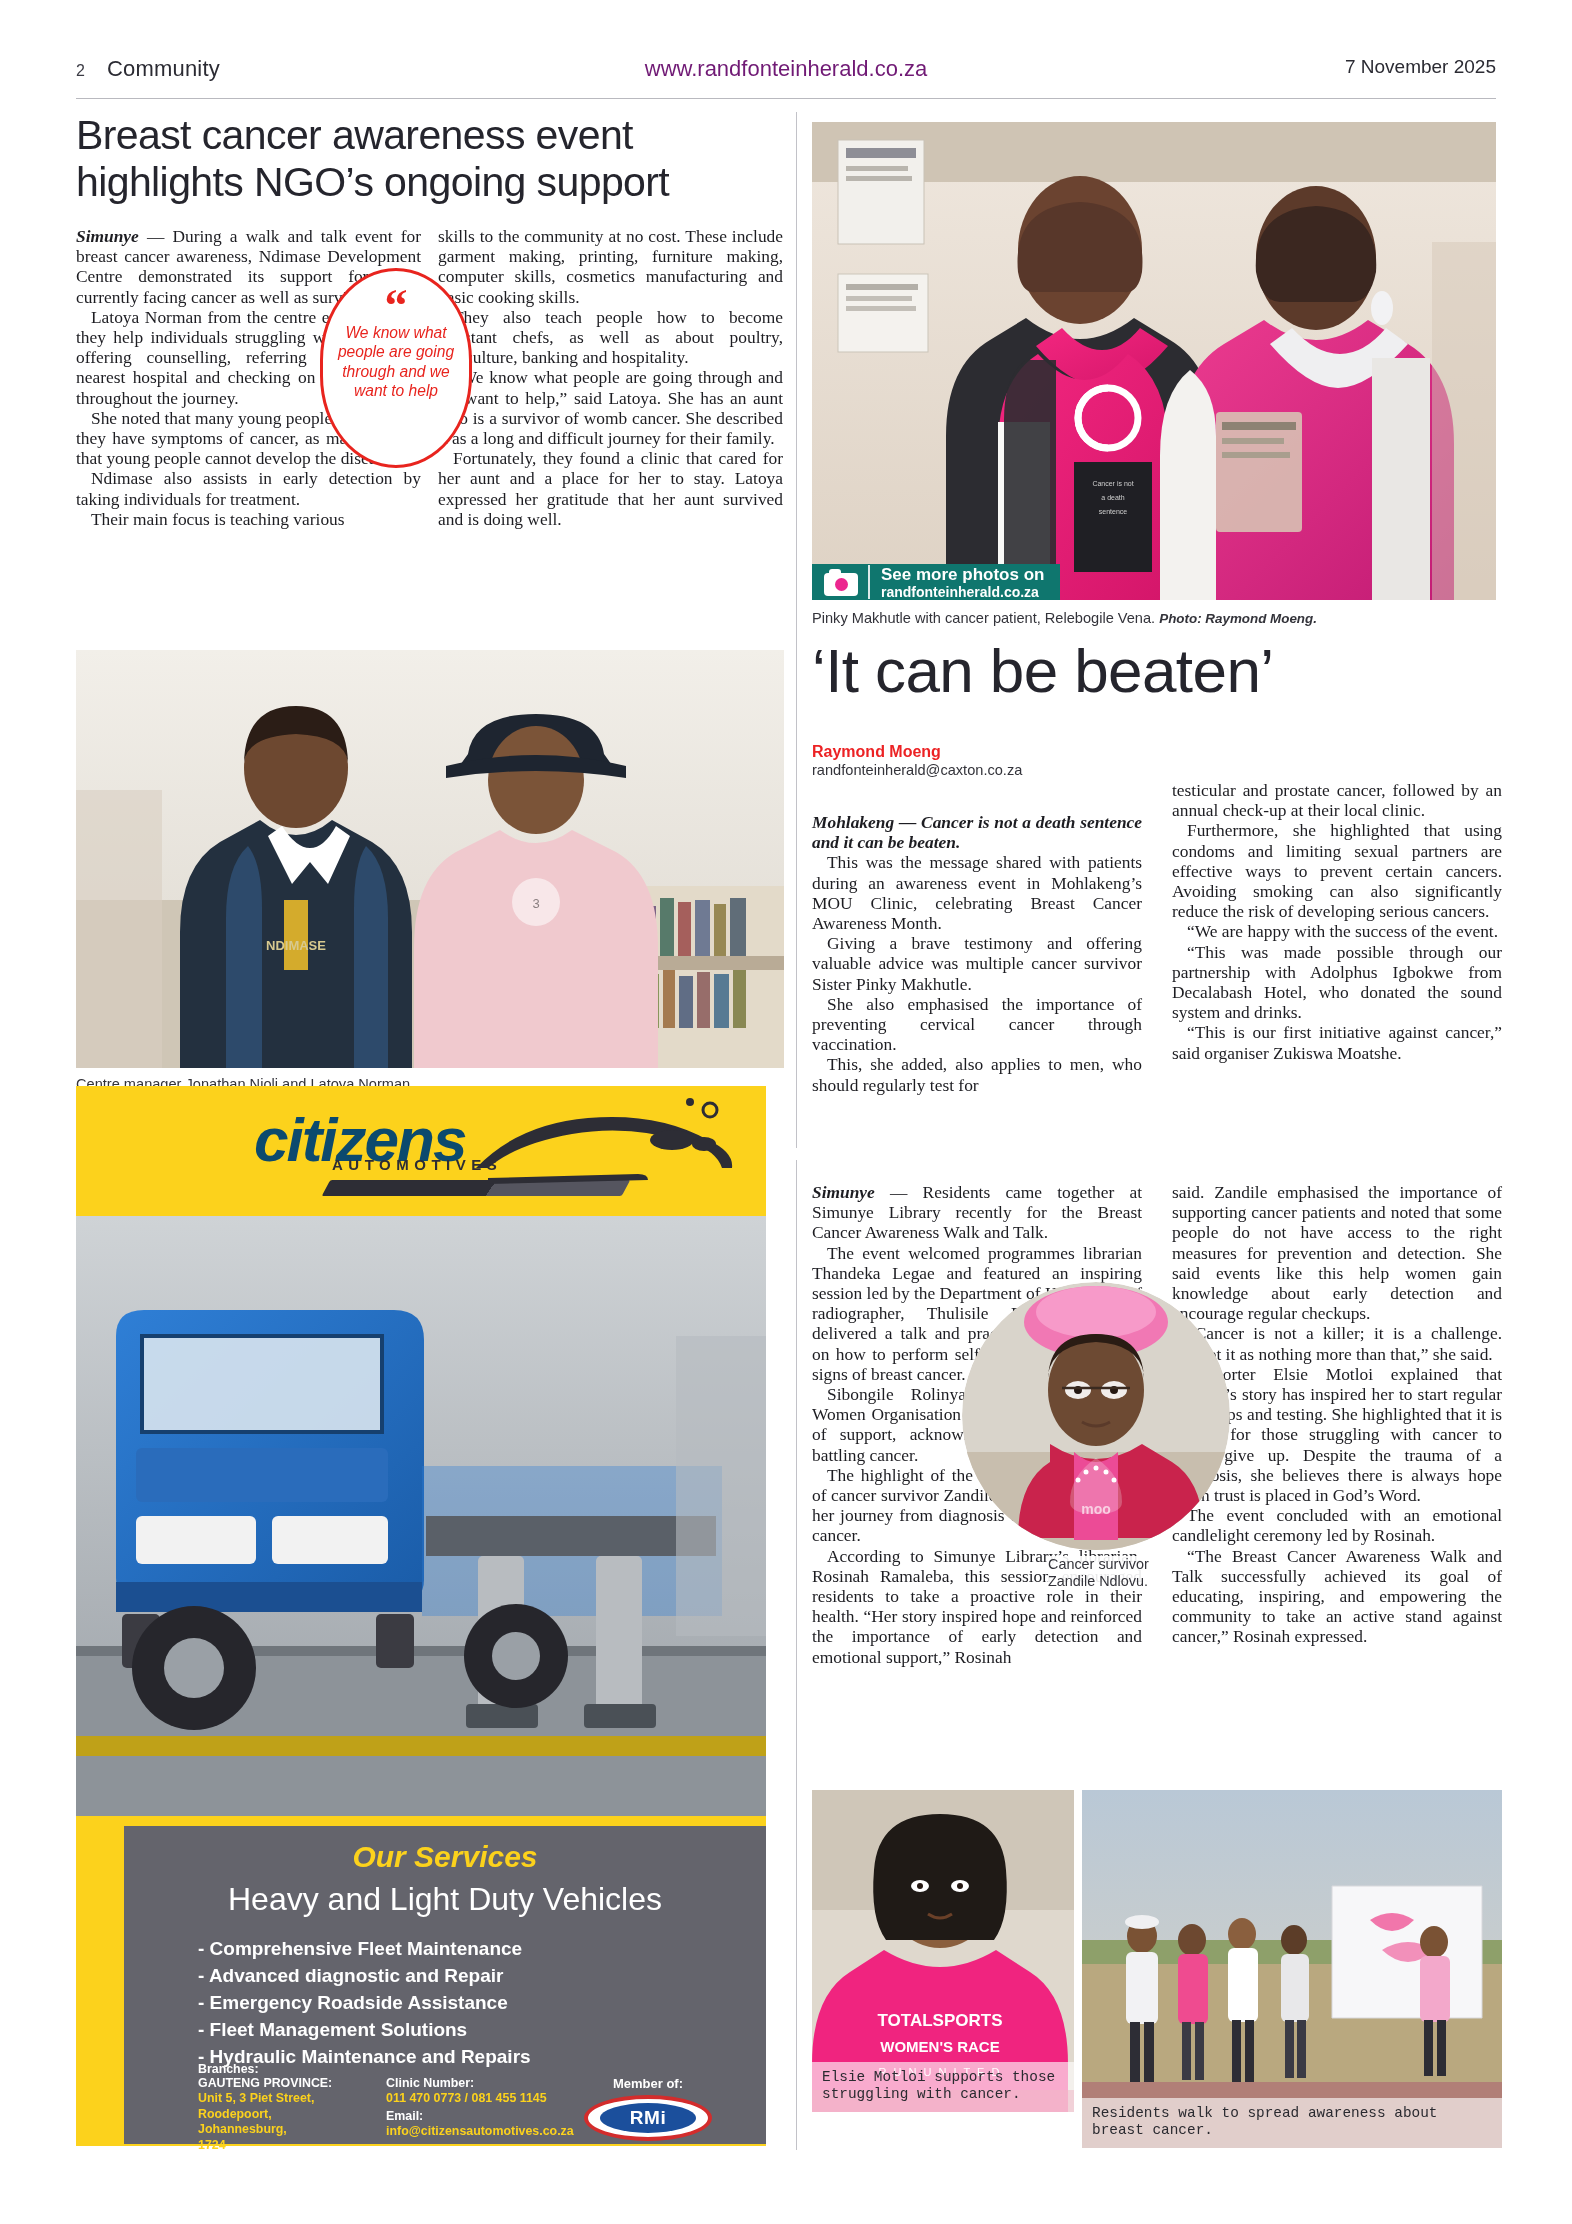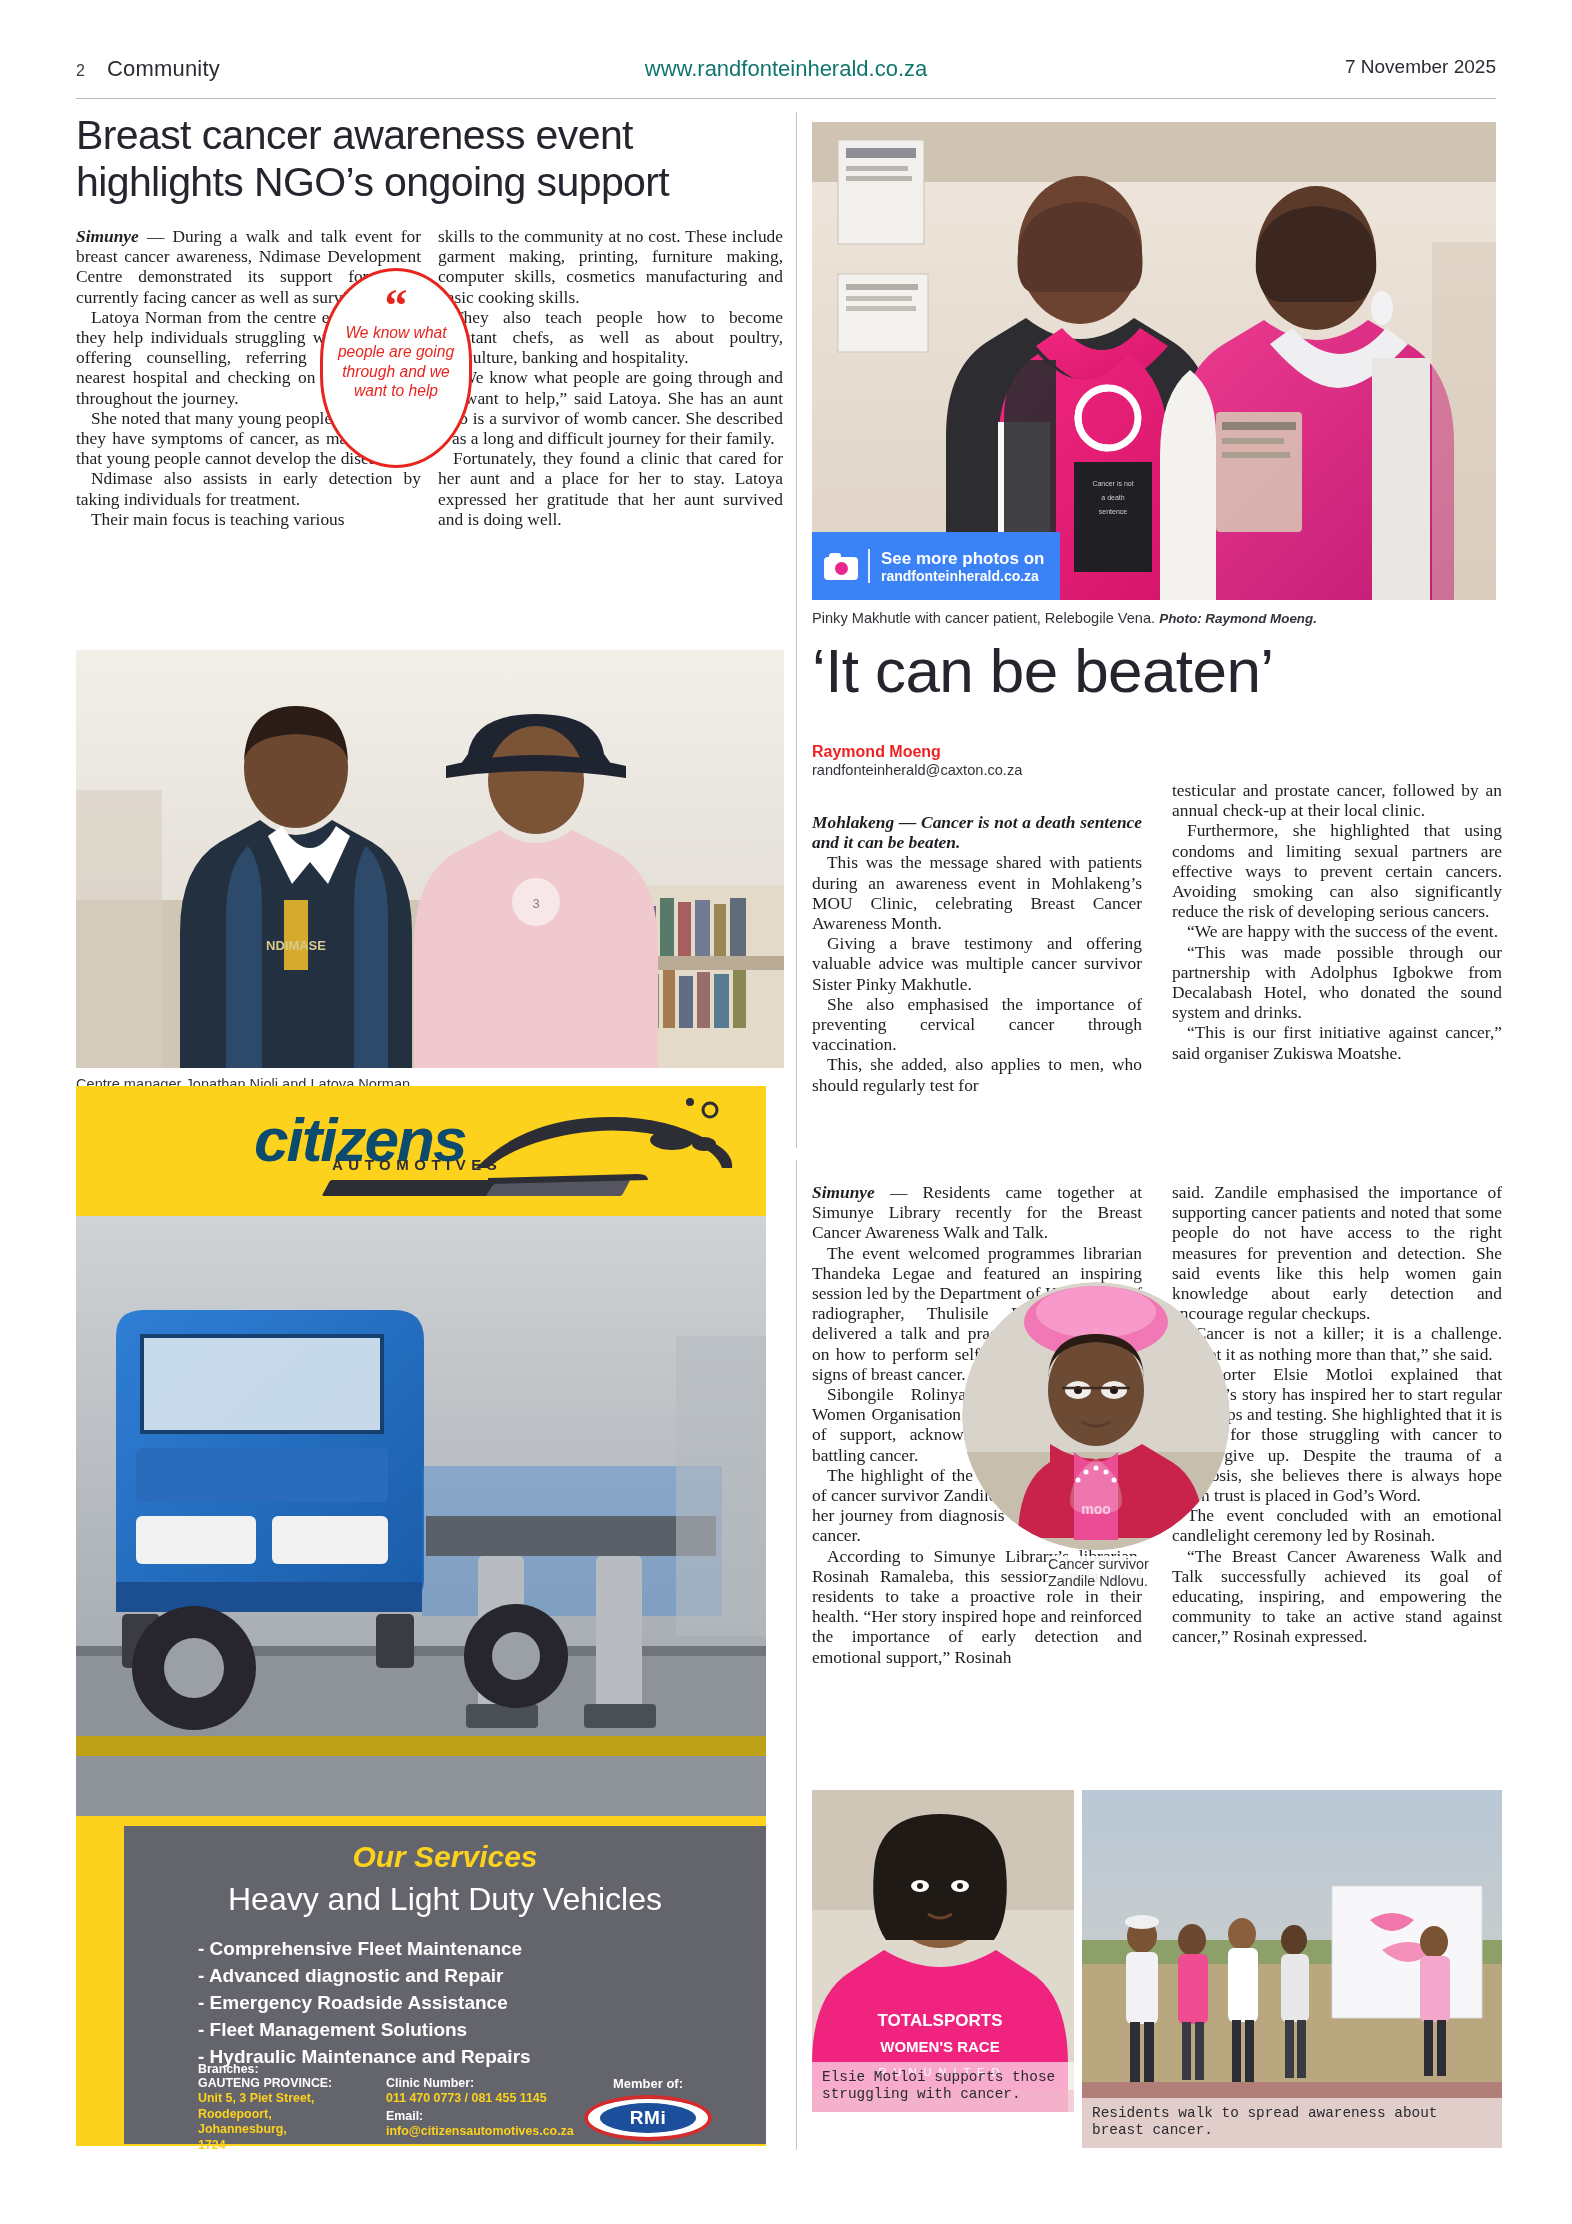--- a/index.html
+++ b/index.html
@@ -15,21 +15,21 @@
   
   .masthead {
     position: absolute; left: 76px; top: 56px; width: 1420px; height: 34px;
     display: flex; align-items: baseline;
     font-family: "Liberation Sans", sans-serif;
   }
   .folio { font-size: 16px; color: #3b3b44; margin-right: 22px; }
   .section-name { font-size: 22px; color: #2b2b33; letter-spacing: .2px; }
   .site-url {
     position: absolute; left: 50%; transform: translateX(-50%);
-    font-size: 22px; color: #0f766e; white-space: nowrap;
+    font-size: 22px; color: #701a75; white-space: nowrap;
   }
   .issue-date { position: absolute; right: 0; font-size: 19px; color: #2b2b33; white-space: nowrap; }
   .rule-top { position: absolute; left: 76px; top: 98px; width: 1420px; height: 1px; background: #b9b9bf; }
 
   
   .vrule { position: absolute; width: 1px; background: #c2c2c8; }
 
   
   .hl {
     font-family: "Liberation Sans", sans-serif;
@@ -68,22 +68,22 @@
     color: #e8241e; line-height: .72em; height: 30px;
   }
   .pullquote .qtext {
     font-family: "Liberation Sans", sans-serif; font-style: italic;
     font-size: 15.6px; line-height: 19.4px; color: #e8241e;
     text-align: center; width: 118px; margin-top: 4px;
   }
 
   
   .seemore {
-    position: absolute; left: 0; bottom: 0; height: 68px;
-    background: #3b82f6; display: flex; align-items: center;
+    position: absolute; left: 0; bottom: 0; height: 36px;
+    background: #0f766e; display: flex; align-items: center;
     padding: 0 16px 0 12px; z-index: 4;
   }
   .cam-ic { width: 34px; height: 27px; position: relative; margin-right: 10px; flex: none; }
   .cam-ic .bd { position: absolute; inset: 4px 0 0 0; background: #fff; border-radius: 4px; }
   .cam-ic .hump { position: absolute; left: 5px; top: 0; width: 12px; height: 7px; background: #fff; border-radius: 3px 3px 0 0; }
   .cam-ic .lens { position: absolute; left: 11px; top: 9px; width: 13px; height: 13px; border-radius: 50%; background: #ec268f; }
   .seemore .divider { width: 2px; height: 34px; background: #ffffff; opacity: .85; margin-right: 11px; }
   .seemore .txt { font-family: "Liberation Sans", sans-serif; color: #fff; }
   .seemore .l1 { font-size: 17px; font-weight: 700; line-height: 19px; }
   .seemore .l2 { font-size: 14px; font-weight: 700; line-height: 16px; }

